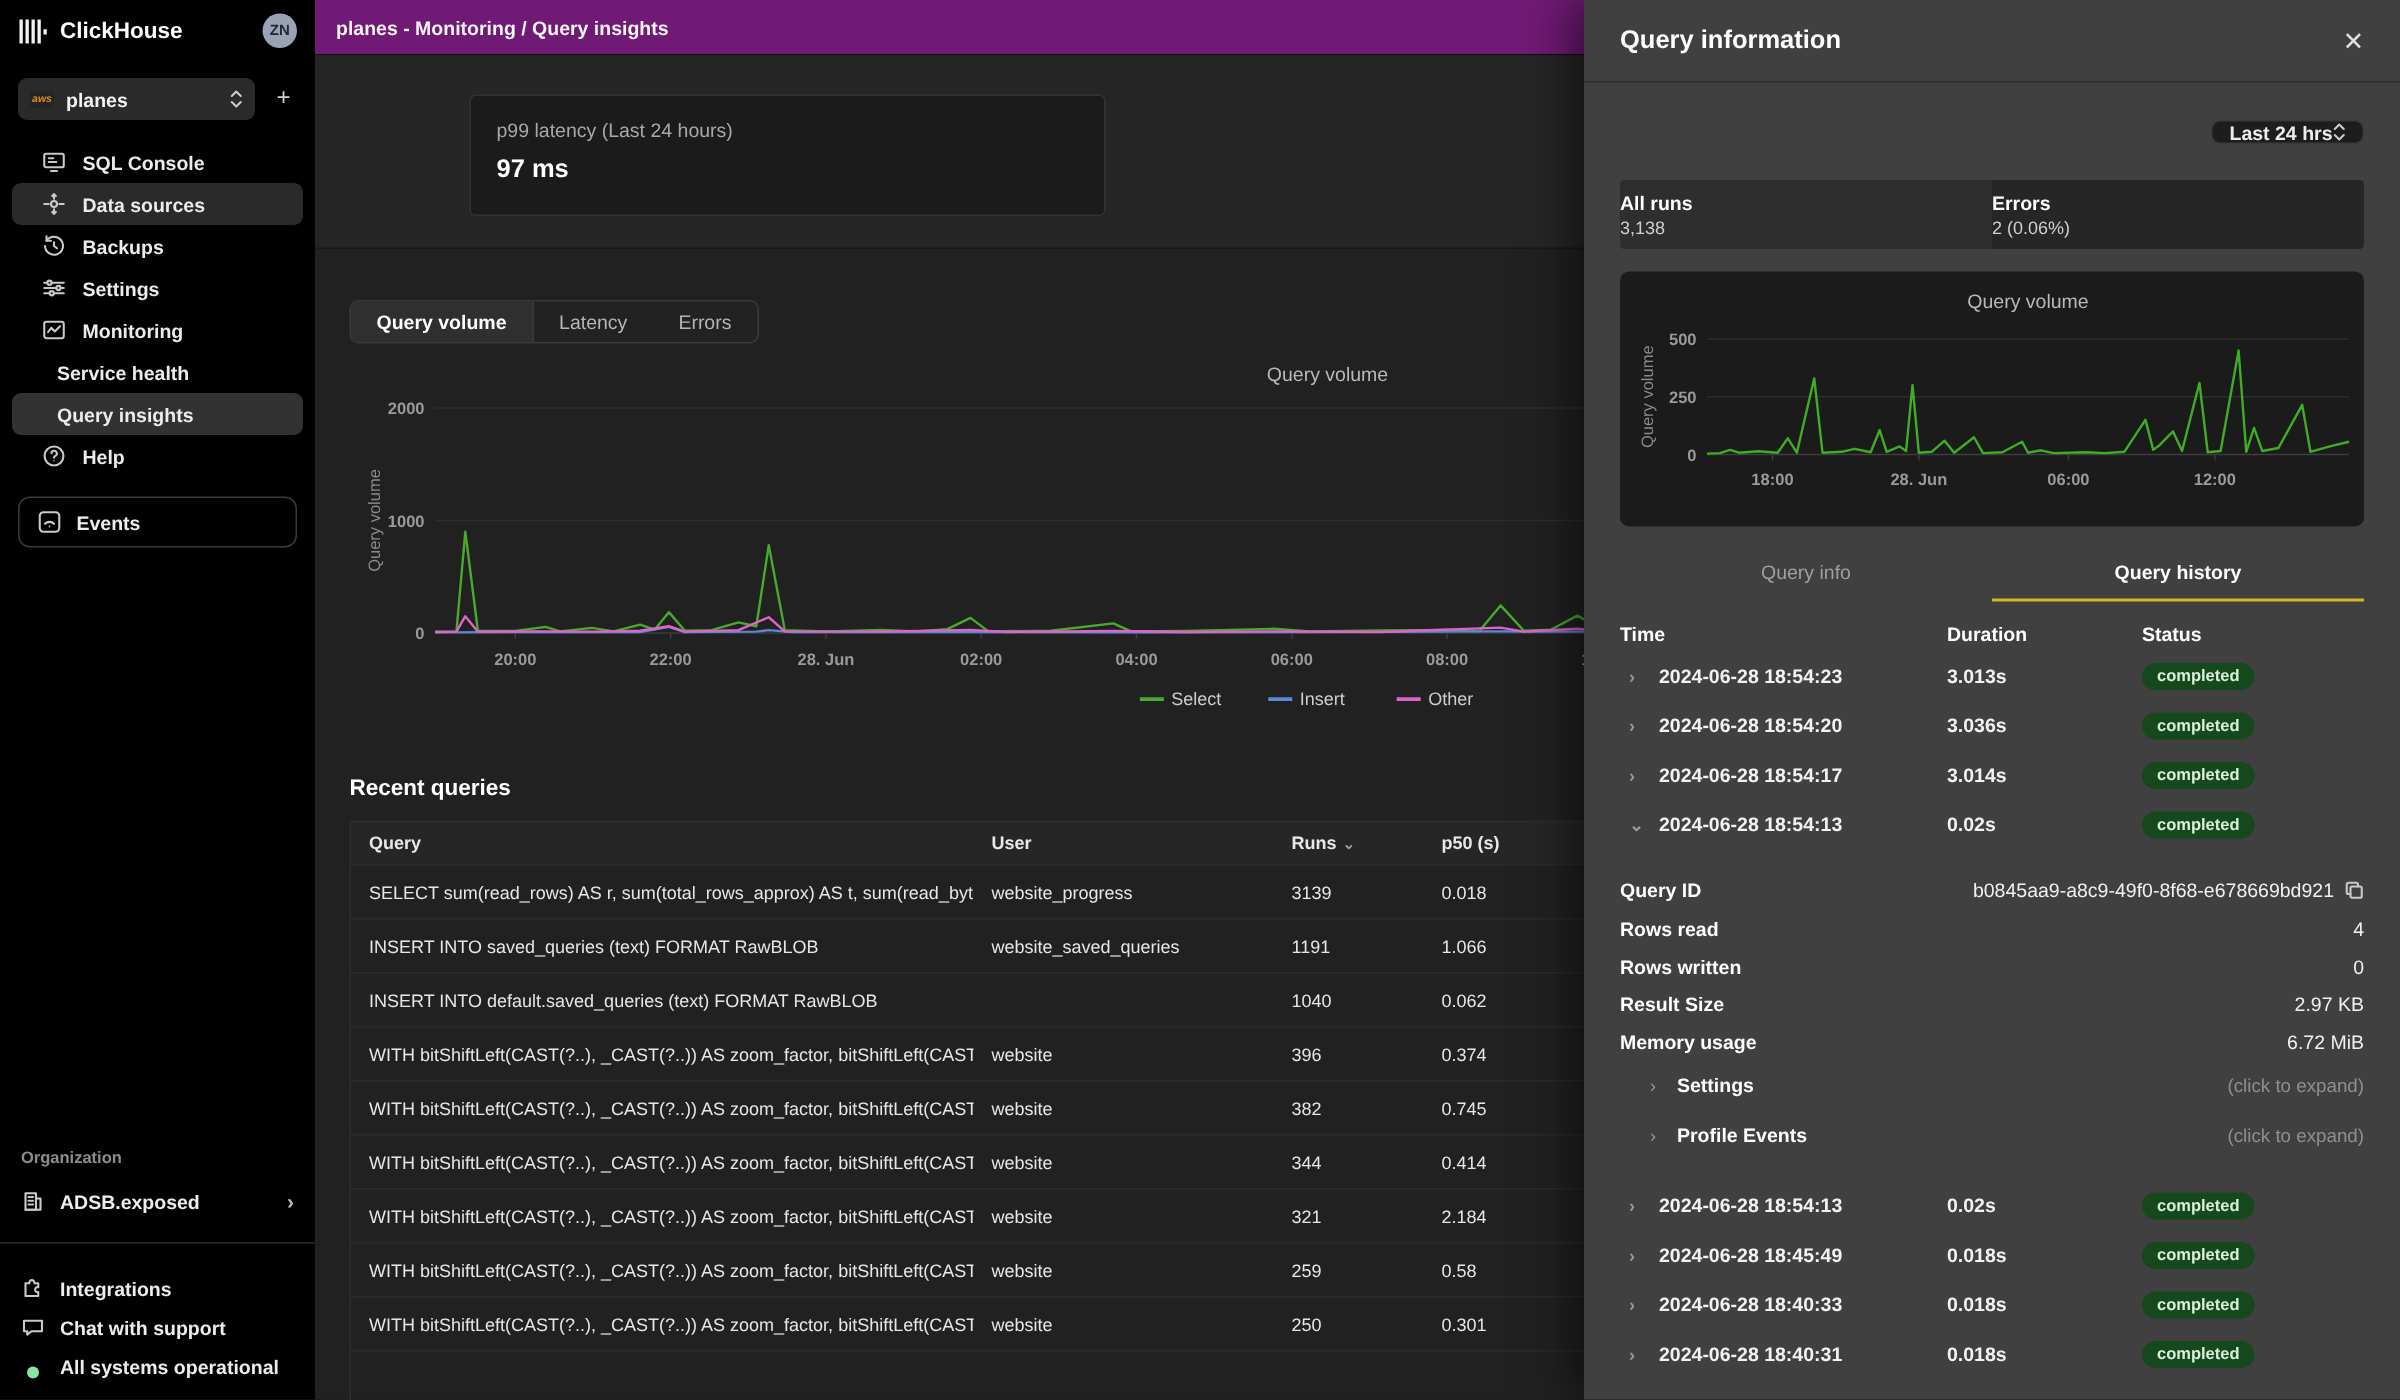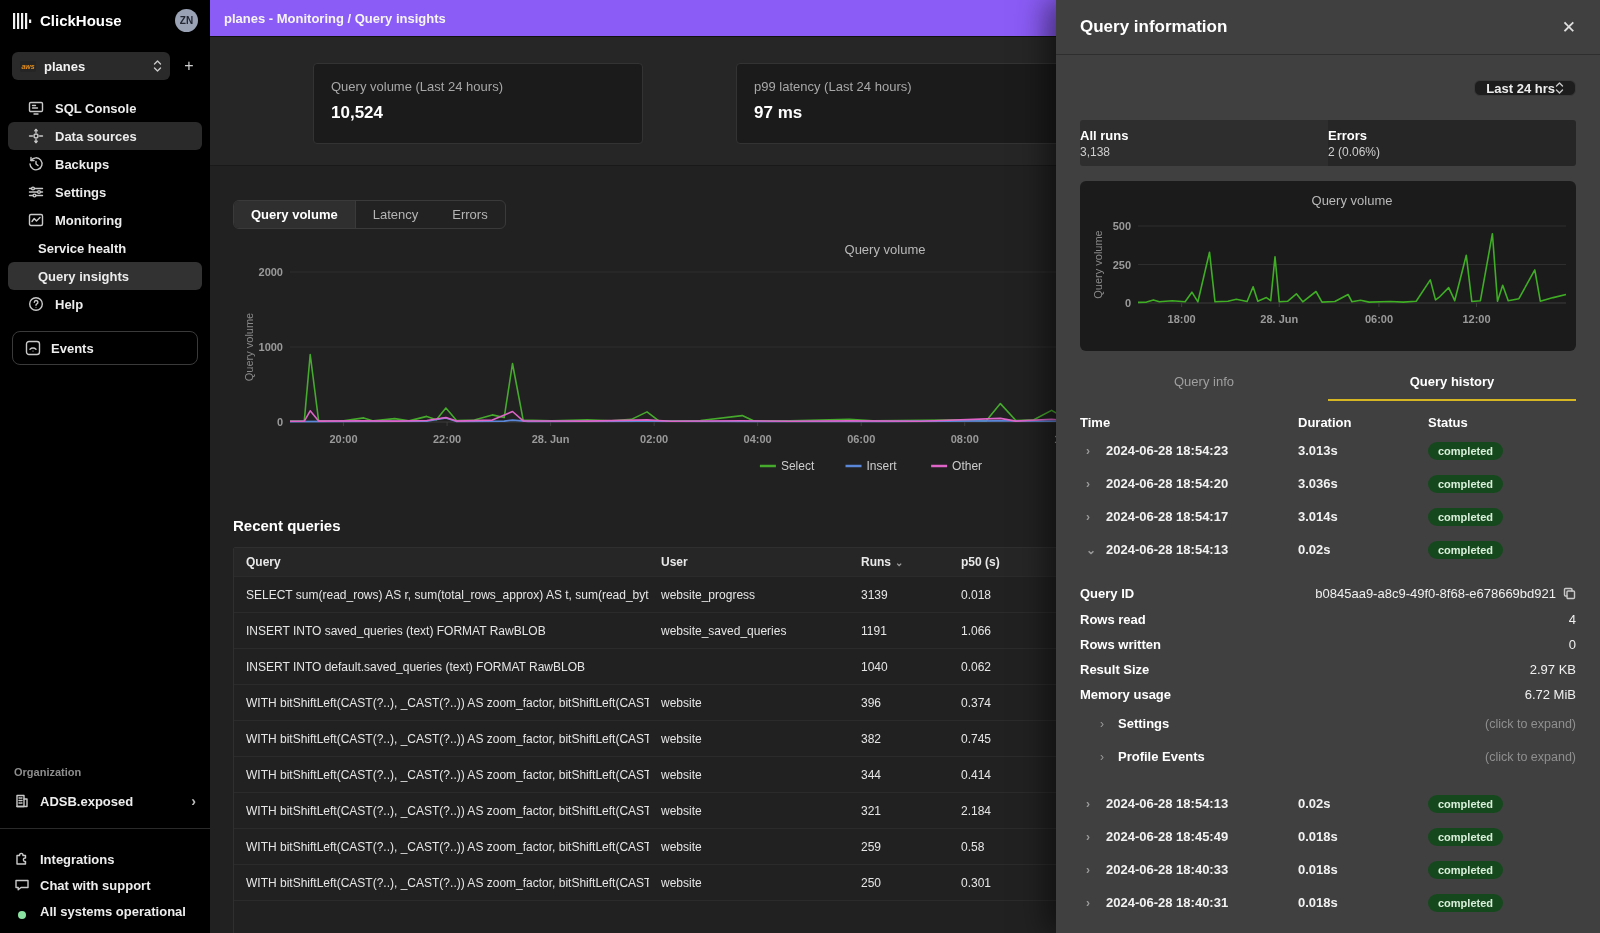--- a/index.html
+++ b/index.html
@@ -37,21 +37,21 @@
     font-size:13px; font-weight:bold; }
   .org-chev { margin-left:auto; color:#bdbdbd; font-size:14px; }
   .sb-div { border-top:1px solid #2a2a2a; margin:14px 0 12px 0; }
   .foot-item { display:flex; align-items:flex-end; gap:10px; height:26px; padding:0 14px;
     font-size:13px; font-weight:bold; cursor:pointer; }
   .status-dot { width:8px; height:8px; border-radius:50%; background:#8be3a1; margin:0 4px; }
   .sb-bottom { padding-bottom:14px; }
 
   
   .main { position:absolute; left:210px; top:0; width:1280px; height:933px; background:#212121; z-index:1; }
-  .topbar { height:37px; background:#8b5cf6; border-bottom:1px solid #111;
+  .topbar { height:37px; background:#701a75; border-bottom:1px solid #111;
     display:flex; align-items:center; padding:0 14px; }
   .breadcrumb { font-size:13px; font-weight:bold; color:#f5f5f5; }
   .stat-band { background:#262626; height:129px; border-bottom:1px solid #191919;
     display:flex; align-items:flex-start; padding:26px 0 0 103px; gap:93px; }
   .stat-card { background:#1b1b1b; border:1px solid #333; border-radius:4px; height:81px;
     padding:15px 17px; }
   .stat-card.c1 { width:330px; } .stat-card.c2 { width:424px; }
   .stat-label { font-size:13px; color:#a8a8a8; }
   .stat-value { font-size:17px; font-weight:bold; color:#fff; margin-top:9px; }
   .content { padding:34px 0 0 23px; }
@@ -262,24 +262,20 @@
     </div>
   </div>
 </div>
 
 <div class="main">
   <div class="topbar">
     <span class="breadcrumb">planes - Monitoring / Query insights</span>
   </div>
 
   <div class="stat-band">
-    <div class="stat-card c1">
-      <div class="stat-label">Query volume (Last 24 hours)</div>
-      <div class="stat-value">10,524</div>
-    </div>
     <div class="stat-card c2">
       <div class="stat-label">p99 latency (Last 24 hours)</div>
       <div class="stat-value">97 ms</div>
     </div>
   </div>
 
   <div class="content">
     <div class="tabs">
       <div class="tab active">Query volume</div>
       <div class="tab">Latency</div>

